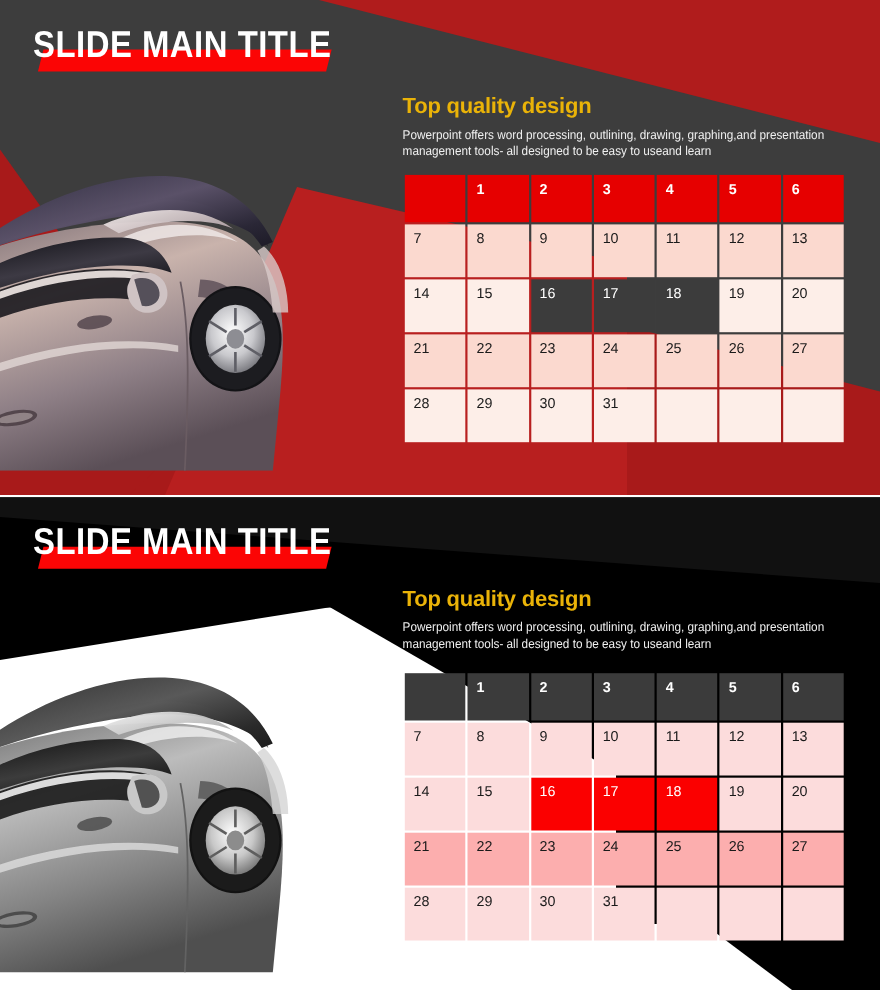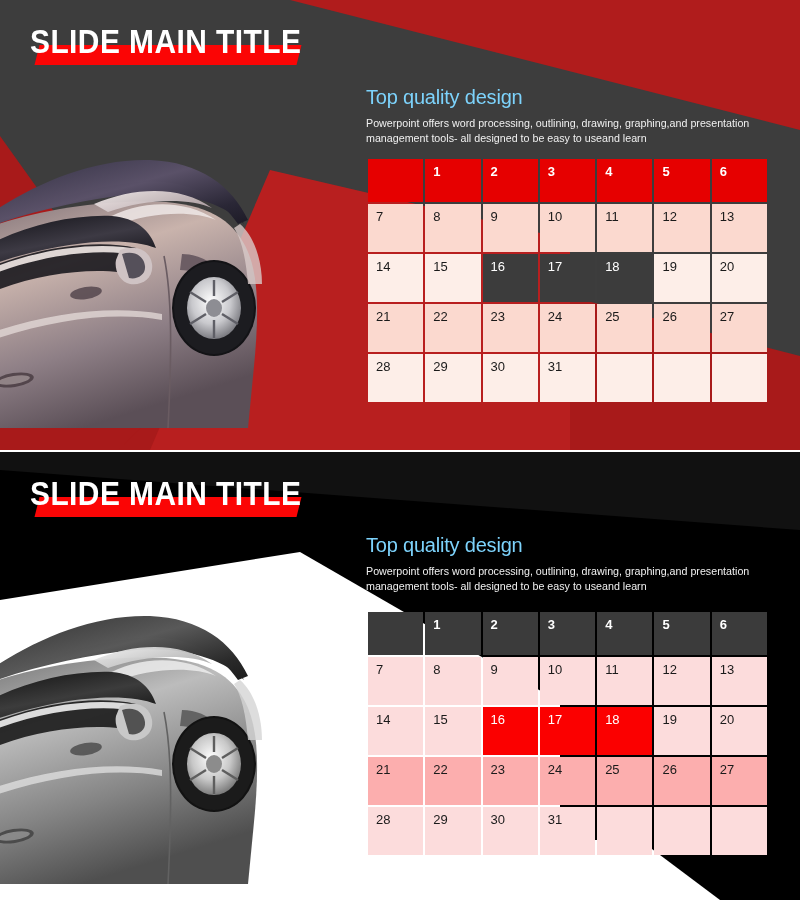--- a/index.html
+++ b/index.html
@@ -83,21 +83,21 @@
   
   .car { position: absolute; left: -14px; top: 128px; width: 330px; height: 300px; }
   #slide-2 .car { top: 132px; }
   .car svg { display: block; width: 330px; height: 300px; }
 
   
   .content { position: absolute; left: 366px; top: 86px; width: 404px; }
   #slide-2 .content { top: 82px; }
 
   .heading {
-    font-size: 20px; font-weight: normal; color: #7dd3fc;
+    font-size: 20px; font-weight: bold; color: #eab308;
     letter-spacing: -0.2px; margin-bottom: 7px;
   }
   .subtext {
     font-family: "Liberation Sans Narrow", "Liberation Sans", sans-serif;
     font-size: 11.5px; color: #f0f0f0; line-height: 15px;
     transform: scaleX(0.93); transform-origin: left top;
     width: 430px;
   }
 
   

